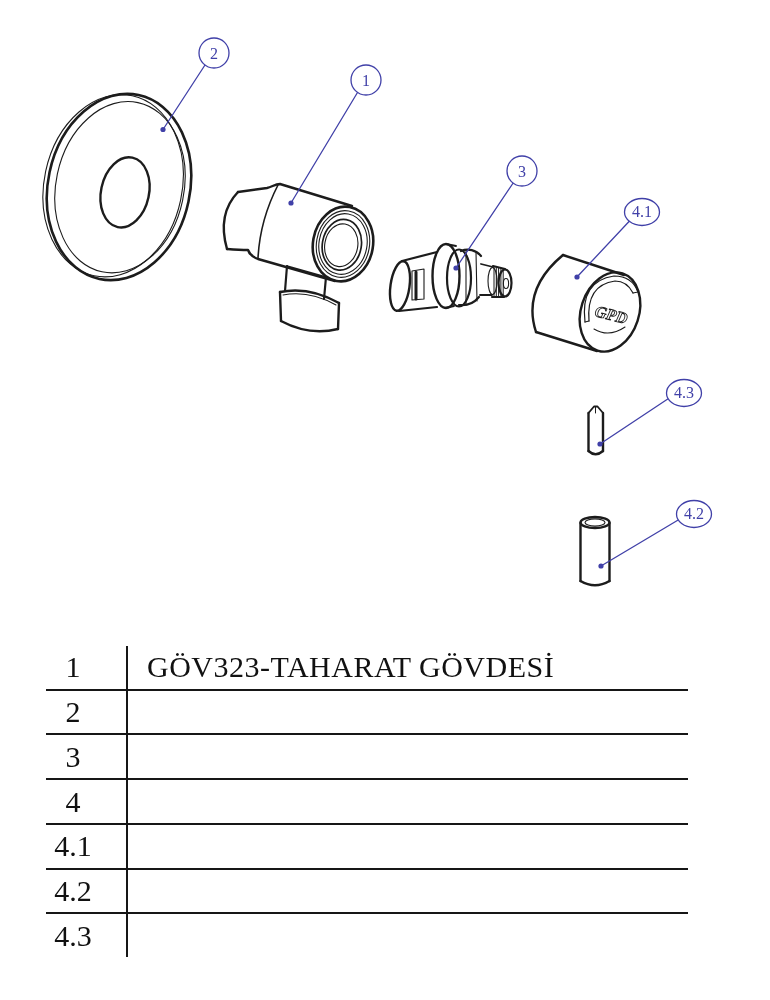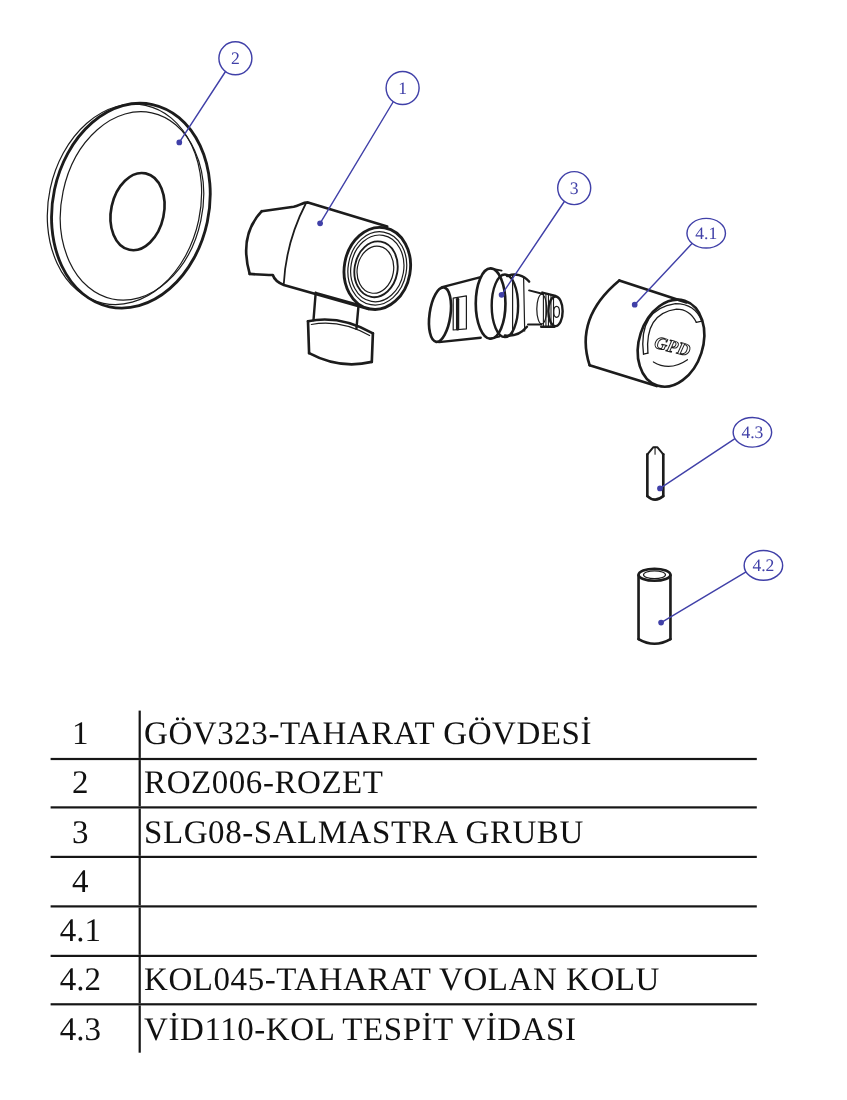--- a/index.html
+++ b/index.html
@@ -7,21 +7,21 @@
         font-family:"Liberation Serif", serif;}
   .diagram-svg{position:absolute;left:0;top:0;}
   
   .parts-table{position:absolute;left:46px;top:646px;width:642px;height:311px;
                display:flex;flex-direction:column;color:#111;}
   .t-row{flex:1;display:flex;align-items:center;border-bottom:2px solid #161616;}
   .t-row:last-child{border-bottom:none;}
   .t-num{width:82px;align-self:stretch;display:flex;align-items:center;justify-content:center;
          border-right:2px solid #161616;padding-right:26px;box-sizing:border-box;
          font-size:30px;}
-  .t-desc{flex:1;padding-left:3px;font-size:30px;letter-spacing:0.5px;white-space:nowrap;}
+  .t-desc{flex:1;padding-left:19px;font-size:30px;letter-spacing:0.5px;white-space:nowrap;}
 </style>
 </head>
 <body>
 
 <div class="page">
 
   <svg class="diagram-svg" width="770" height="630" viewBox="0 0 770 630" fill="none" stroke-linecap="round" stroke-linejoin="round">
 
     <g stroke="#1c1c1c" transform="rotate(12 119 187)">
       <ellipse cx="119" cy="187" rx="71" ry="94" stroke-width="2.6"></ellipse>
@@ -159,35 +159,31 @@
     </g>
   </svg>
 
   <div class="parts-table">
     <div class="t-row">
       <div class="t-num">1</div>
       <div class="t-desc">GÖV323-TAHARAT GÖVDESİ</div>
     </div>
     <div class="t-row">
       <div class="t-num">2</div>
-      <div class="t-desc">ROZ006-ROZET</div>
     </div>
     <div class="t-row">
       <div class="t-num">3</div>
-      <div class="t-desc">SLG08-SALMASTRA GRUBU</div>
     </div>
     <div class="t-row">
       <div class="t-num">4</div>
     </div>
     <div class="t-row">
       <div class="t-num">4.1</div>
     </div>
     <div class="t-row">
       <div class="t-num">4.2</div>
-      <div class="t-desc">KOL045-TAHARAT VOLAN KOLU</div>
     </div>
     <div class="t-row">
       <div class="t-num">4.3</div>
-      <div class="t-desc">VİD110-KOL TESPİT VİDASI</div>
     </div>
   </div>
 
 </div>
 
 </body></html>

